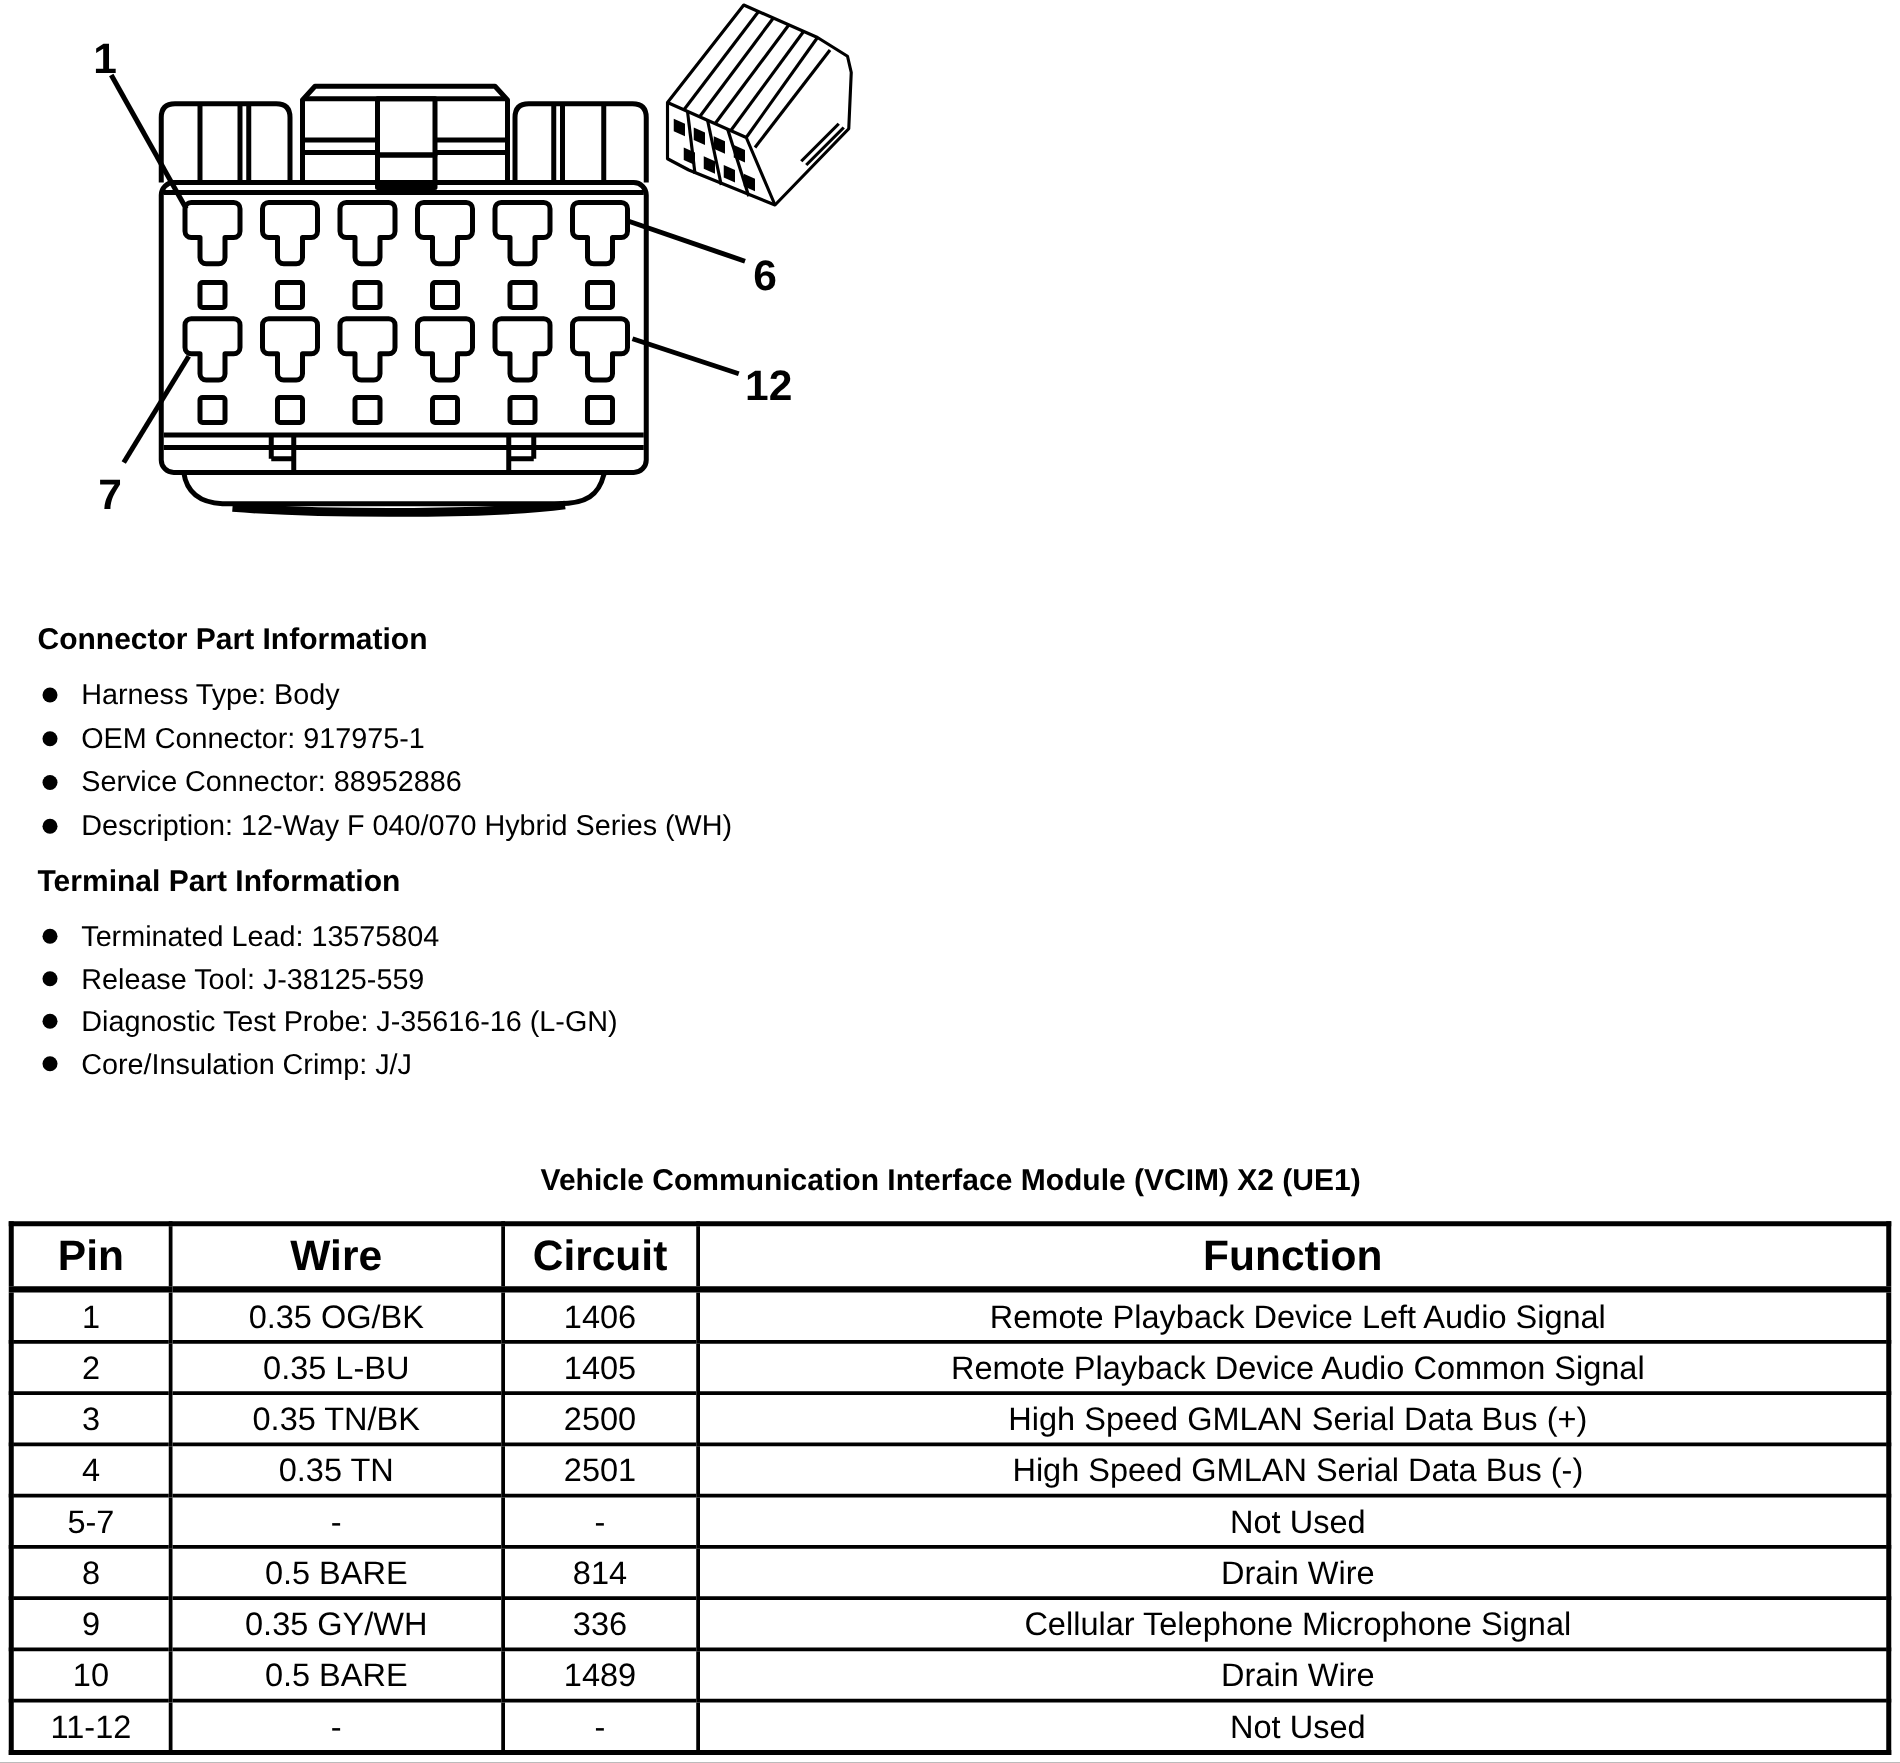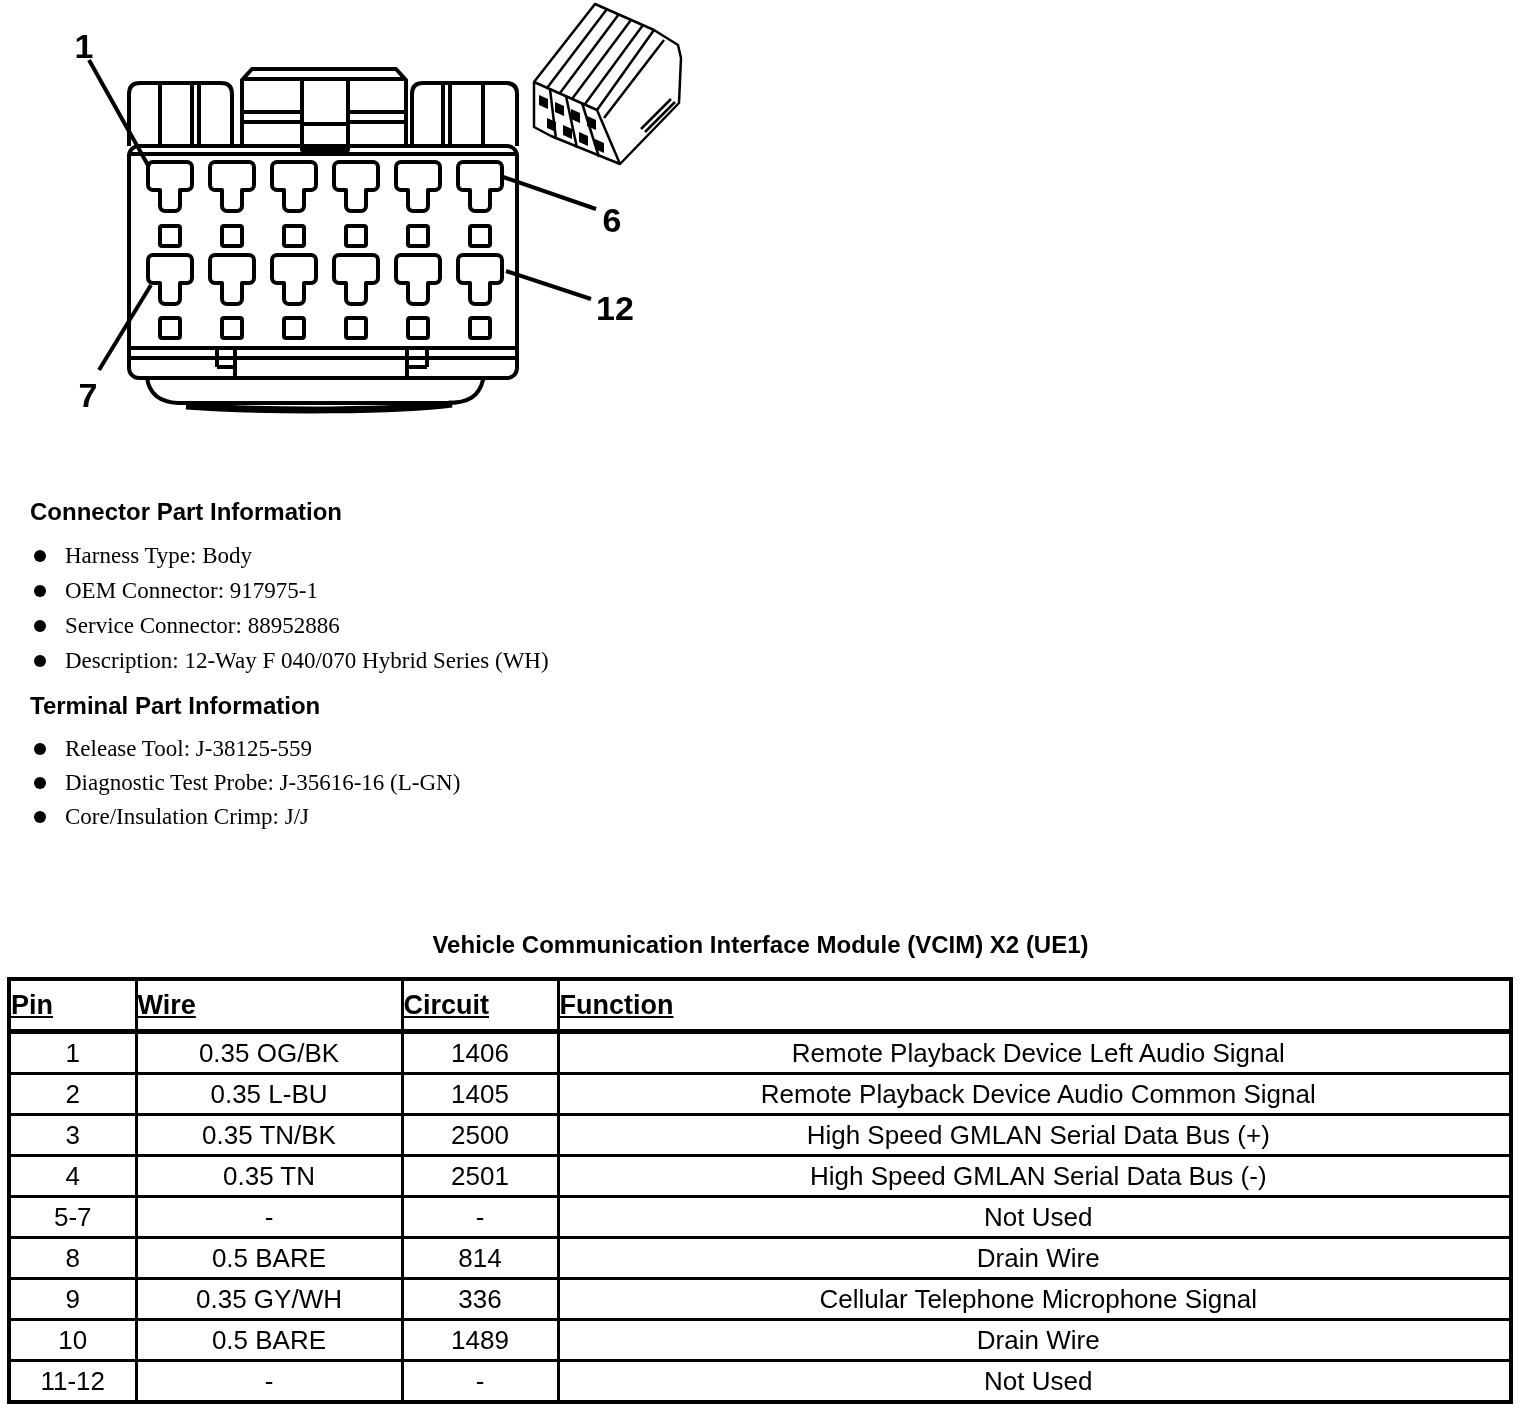--- a/index.html
+++ b/index.html
@@ -12,46 +12,45 @@
     overflow:hidden;
   }
   .diagram-svg { position:absolute; left:0; top:0; }
 
   .sec-heading {
     position:absolute; left:14px;
     font-size:24px; font-weight:bold; line-height:28px;
     white-space:nowrap; margin:16px;
   }
   .bullet-list {
-    position:absolute; left:34px; margin:0; padding:0; list-style:none;font-family:Liberation Serif, serif;
+    position:absolute; left:34px; margin:0; padding:0; list-style:none;
   }
   .bullet-item { display:flex; align-items:center; height:35px; }
   .bullet-dot {
     width:12px; height:12px; border-radius:50%;
     background:#000; flex:0 0 12px; margin-right:19px;
   }
   .bullet-text { font-size:23px; white-space:nowrap; }
 
   .table-title {
     position:absolute; left:8px; top:931px; width:1505px;
     text-align:center; font-size:24px; font-weight:bold;
   }
   table.pinout {
     position:absolute; left:7px; top:977px;
     width:1506px;
     border-collapse:collapse;
     border:4px solid #000;
     table-layout:fixed;
   }
   table.pinout th {
-    font-size:27px; font-weight:bold;
-    height:48px; text-align:left;
+    font-size:34px; font-weight:bold;
+    height:48px; text-align:center;
     border-bottom:5px solid #000;
     padding:0;
-    text-decoration:underline;
   }
   table.pinout td {
     font-size:26px; height:38px;
     padding:0; text-align:center;
     white-space:nowrap; overflow:hidden;
   }
   table.pinout tbody tr + tr td { border-top:3px solid #000; }
   table.pinout th + th, table.pinout td + td { border-left:3px solid #000; }
   table.pinout td.fn { text-align:center; padding-left:8px; }
   col.c-pin { width:127px; }
@@ -212,20 +211,24 @@
     <li class="bullet-item">
       <span class="bullet-dot"></span>
       <span class="bullet-text">Description: 12-Way F 040/070 Hybrid Series (WH)</span>
     </li>
   </ul>
 
   <h2 class="sec-heading" style="top:676px;">Terminal Part Information</h2>
   <ul class="bullet-list" style="top:732px;">
     <li class="bullet-item" style="height:34px;">
       <span class="bullet-dot"></span>
+      <span class="bullet-text">Terminated Lead: 13575804</span>
+    </li>
+    <li class="bullet-item" style="height:34px;">
+      <span class="bullet-dot"></span>
       <span class="bullet-text">Release Tool: J-38125-559</span>
     </li>
     <li class="bullet-item" style="height:34px;">
       <span class="bullet-dot"></span>
       <span class="bullet-text">Diagnostic Test Probe: J-35616-16 (L-GN)</span>
     </li>
     <li class="bullet-item" style="height:34px;">
       <span class="bullet-dot"></span>
       <span class="bullet-text">Core/Insulation Crimp: J/J</span>
     </li>

